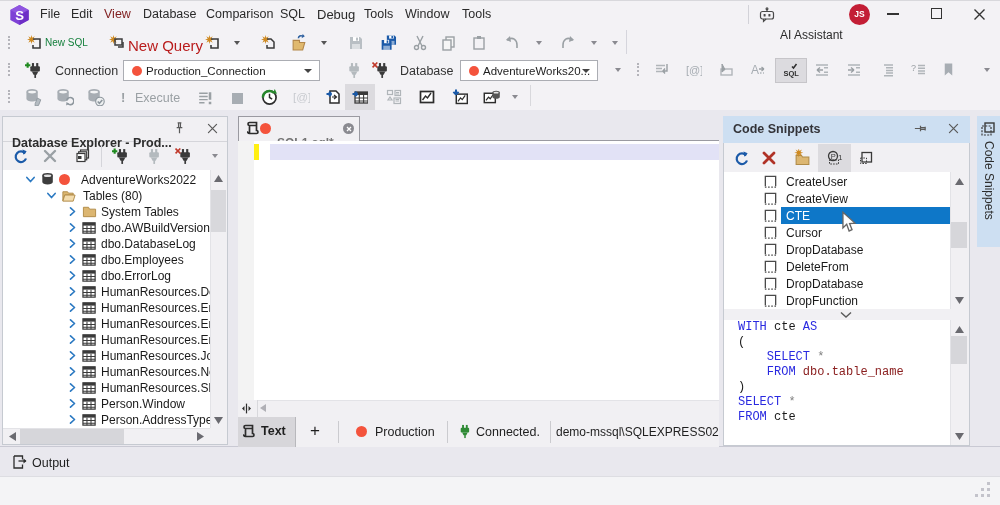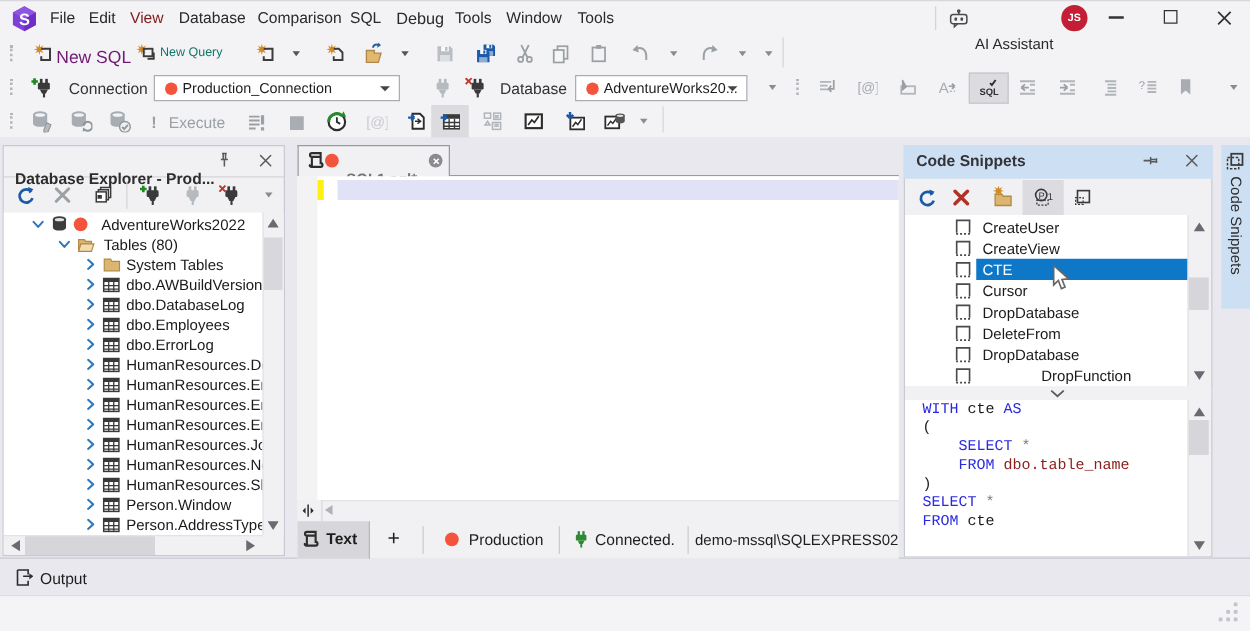--- a/index.html
+++ b/index.html
@@ -61,27 +61,27 @@
     <div class="abs" style="left:887px;top:13px;width:12px;height:1.6px;background:#333;"></div>
     <div class="abs" style="left:931px;top:8px;width:11px;height:11px;border:1.4px solid #333;"></div>
     <svg class="abs" style="left:973px;top:8px;" width="13" height="13">
       <path d="M1.5 1.5 L11.5 11.5 M11.5 1.5 L1.5 11.5" stroke="#333" stroke-width="1.4"></path>
     </svg>
     <div class="grip" style="left:8px;top:36px;"></div>
     <svg class="abs" style="left:27px;top:35px;" width="16" height="16" viewBox="0 0 16 16">
       <polygon points="4.50,0.00 5.22,2.75 7.68,1.32 6.25,3.78 9.00,4.50 6.25,5.22 7.68,7.68 5.22,6.25 4.50,9.00 3.78,6.25 1.32,7.68 2.75,5.22 0.00,4.50 2.75,3.78 1.32,1.32 3.78,2.75 " fill="#cf8a21"></polygon>
       <path d="M6 4 h7 v9 h-7 v-3" fill="none" stroke="#3b3b3b" stroke-width="1.6"></path>
     </svg>
-    <div class="txt13" style="left:45px;top:37px;font-size:14px;color:#701a75;">New SQL</div>
+    <div class="txt13" style="left:45px;top:37px;font-size:10px;color:#15803d;">New SQL</div>
     <svg class="abs" style="left:109px;top:35px;" width="16" height="16" viewBox="0 0 16 16">
       <polygon points="4.50,0.00 5.22,2.75 7.68,1.32 6.25,3.78 9.00,4.50 6.25,5.22 7.68,7.68 5.22,6.25 4.50,9.00 3.78,6.25 1.32,7.68 2.75,5.22 0.00,4.50 2.75,3.78 1.32,1.32 3.78,2.75 " fill="#cf8a21"></polygon>
       <rect x="6" y="4" width="7" height="6" fill="none" stroke="#3b3b3b" stroke-width="1.5"></rect>
       <path d="M9 12 h5 v-5" fill="none" stroke="#3b3b3b" stroke-width="1.5"></path>
     </svg>
-    <div class="txt13" style="left:128px;top:37px;font-size:10px;color:#0f766e;">New Query</div>
+    <div class="txt13" style="left:128px;top:37px;font-size:15px;color:#b91c1c;">New Query</div>
     <svg class="abs" style="left:205px;top:35px;" width="16" height="16" viewBox="0 0 16 16">
       <polygon points="4.50,0.00 5.22,2.75 7.68,1.32 6.25,3.78 9.00,4.50 6.25,5.22 7.68,7.68 5.22,6.25 4.50,9.00 3.78,6.25 1.32,7.68 2.75,5.22 0.00,4.50 2.75,3.78 1.32,1.32 3.78,2.75 " fill="#cf8a21"></polygon>
       <path d="M6 4 h7 v9 h-7 v-3" fill="none" stroke="#3b3b3b" stroke-width="1.6"></path>
     </svg>
     <div class="ddarr" style="left:234px;top:41px;"></div>
     <svg class="abs" style="left:261px;top:35px;" width="16" height="16" viewBox="0 0 16 16">
       <polygon points="4.50,0.00 5.22,2.75 7.68,1.32 6.25,3.78 9.00,4.50 6.25,5.22 7.68,7.68 5.22,6.25 4.50,9.00 3.78,6.25 1.32,7.68 2.75,5.22 0.00,4.50 2.75,3.78 1.32,1.32 3.78,2.75 " fill="#cf8a21"></polygon>
       <path d="M6 4 h4 l3 3 v6 h-7 v-3" fill="none" stroke="#3b3b3b" stroke-width="1.5"></path>
     </svg>
     <svg class="abs" style="left:291px;top:34px;" width="17" height="17" viewBox="0 0 16 16">
@@ -673,21 +673,21 @@
     <div class="srow" style="left:786px;top:260px;">DeleteFrom</div>
     <svg class="abs" style="left:763px;top:276px;" width="15" height="15" viewBox="0 0 16 16">
       <path d="M2.5 13 v-10.5 h11 v10.5" fill="#fff" stroke="#4a4a4a" stroke-width="1.4"></path>
       <path d="M2 14 h12" stroke="#4a4a4a" stroke-width="1.4" stroke-dasharray="1.7 1.7"></path>
     </svg>
     <div class="srow" style="left:786px;top:277px;">DropDatabase</div>
     <svg class="abs" style="left:763px;top:293px;" width="15" height="15" viewBox="0 0 16 16">
       <path d="M2.5 13 v-10.5 h11 v10.5" fill="#fff" stroke="#4a4a4a" stroke-width="1.4"></path>
       <path d="M2 14 h12" stroke="#4a4a4a" stroke-width="1.4" stroke-dasharray="1.7 1.7"></path>
     </svg>
-    <div class="srow" style="left:786px;top:294px;margin-left:47px;">DropFunction</div>
+    <div class="srow" style="left:786px;top:294px;">DropFunction</div>
     <svg class="abs" style="left:841px;top:211px;" width="16" height="23" viewBox="0 0 13 19">
       <path d="M1.5 1 L1.5 14 L4.6 11 L6.6 16.5 L9 15.4 L7 10.4 L11.4 10 Z" fill="#fff" stroke="#666" stroke-width="1.1"></path>
     </svg>
     <div class="abs" style="left:950px;top:172px;width:18px;height:137px;background:#f1f0f3;border-left:1px solid #e3e3e7;"></div>
     <svg class="abs" style="left:955px;top:177px;" width="9" height="9">
       <polygon points="4.5,1 9,8 0,8" fill="#6a6a70"></polygon>
     </svg>
     <div class="abs" style="left:951px;top:222px;width:16px;height:26px;background:#d6d6da;"></div>
     <svg class="abs" style="left:955px;top:296px;" width="9" height="9">
       <polygon points="0,1 9,1 4.5,8" fill="#6a6a70"></polygon>

